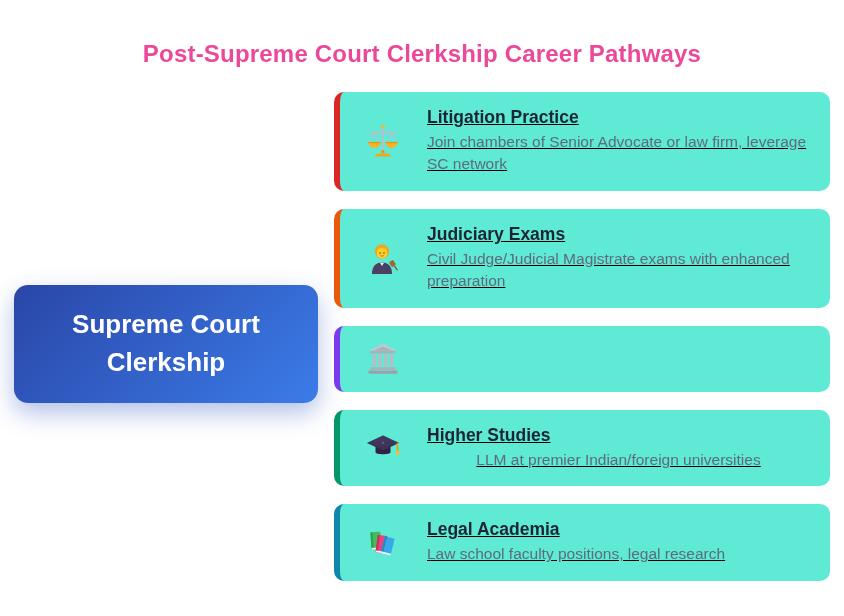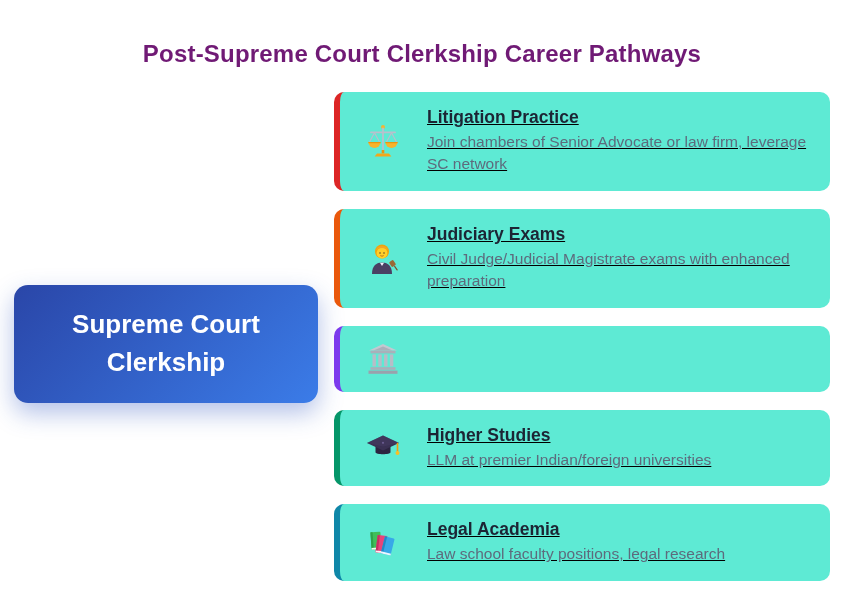--- a/index.html
+++ b/index.html
@@ -10,21 +10,21 @@
     position: relative;
     overflow: hidden;
   }
   .stage { position: relative; width: 844px; height: 616px; background: #ffffff; }
 
   .page-title {
     position: absolute;
     top: 40px; left: 0; width: 100%;
     text-align: center;
     font-size: 24px; font-weight: 700;
-    color: #701a75;
+    color: #ec4899;
     letter-spacing: 0.2px;
   }
 
   .root-node {
     position: absolute;
     left: 14px; top: 285px;
     width: 304px; height: 118px;
     border-radius: 14px;
     display: flex; align-items: center; justify-content: center;
     text-align: center;
@@ -150,21 +150,21 @@
     <rect x="5.5" y="9.8" width="25" height="2.6" fill="#aab0ba"></rect>
     <rect x="7.5" y="13.4" width="3.4" height="12" fill="#b7bdc7"></rect>
     <rect x="13.3" y="13.4" width="3.4" height="12" fill="#b7bdc7"></rect>
     <rect x="19.1" y="13.4" width="3.4" height="12" fill="#b7bdc7"></rect>
     <rect x="24.9" y="13.4" width="3.4" height="12" fill="#b7bdc7"></rect>
     <rect x="5.5" y="26.2" width="25" height="2.6" fill="#aab0ba"></rect>
     <rect x="3.5" y="29.6" width="29" height="3.2" fill="#9ba1ac"></rect>
   </svg>
         </div>
   </div>
-      <div class="pathway-card" style="border-left-color: rgb(5, 150, 105);">
+      <div class="pathway-card" style="border-left-color: rgb(5, 150, 105); text-align: center;">
     <div class="icon-wrap">
           <svg viewBox="0 0 36 36" xmlns="http://www.w3.org/2000/svg">
     <path d="M10.5 16 v6.2 c0 2.6 15 2.6 15 0 V16 z" fill="#2c2440"></path>
     <path d="M18 5.5 L34 13 18 20.5 2 13 Z" fill="#3a3153"></path>
     <path d="M18 5.5 L34 13 18 16.5 2 13 Z" fill="#453a63" opacity="0.55"></path>
     <circle cx="18" cy="12.8" r="1.1" fill="#6a5d91"></circle>
     <path d="M32.5 13.5 v7.5" stroke="#f59e0b" stroke-width="1.6" fill="none" stroke-linecap="round"></path>
     <circle cx="32.5" cy="23" r="2" fill="#fbbf24"></circle>
   </svg>
         </div>

